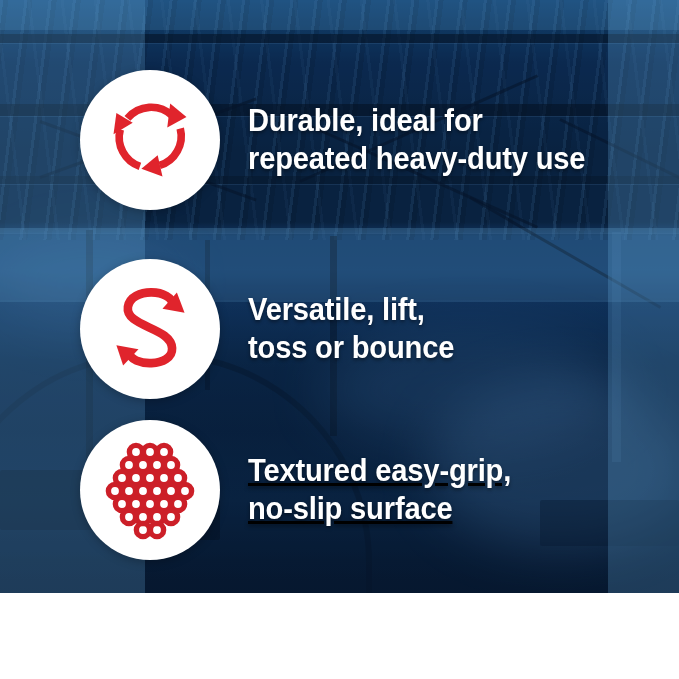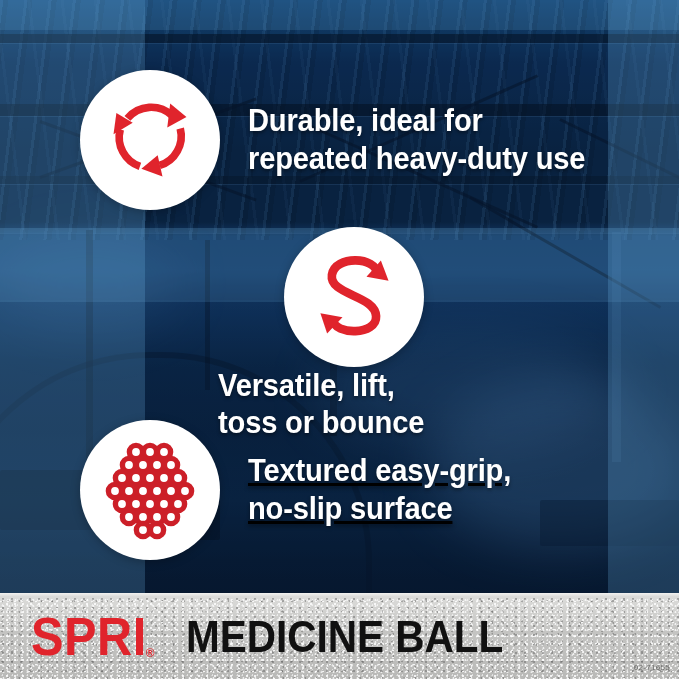--- a/index.html
+++ b/index.html
@@ -173,21 +173,21 @@
     width: 627px; height: 593px;
   }
   .feature {
     position: absolute;
     left: 0; right: 0;
     height: 175px;
     display: flex;
     align-items: center;
   }
   .feature.f1 { top: 52px; }
-  .feature.f2 { top: 227px; flex-direction: column; }
+  .feature.f2 { top: 241px; }
   .feature.f3 { top: 402px; text-decoration: underline; }
 
   .badge {
     position: relative;
     flex: 0 0 auto;
     margin-left: 80px;
     width: 140px;
     height: 140px;
     border-radius: 50%;
     background: #ffffff;
@@ -409,25 +409,14 @@
         </span>
       </div>
       <div class="feature-text">
         <span class="ln">Textured easy-grip,</span>
         <span class="ln">no-slip surface</span>
       </div>
     </div>
 
   </div>
 
-  <div class="footer">
-    <div class="footer-texture"></div>
-    <div class="footer-topline"></div>
-    <div class="footer-inner">
-      <div class="brand">
-        <span>SPRI</span><span class="brand-reg">®</span>
-      </div>
-      <div class="product">MEDICINE BALL</div>
-    </div>
-    <div class="sku">02-71655</div>
-  </div>
 
 </div>
 
 </body></html>

